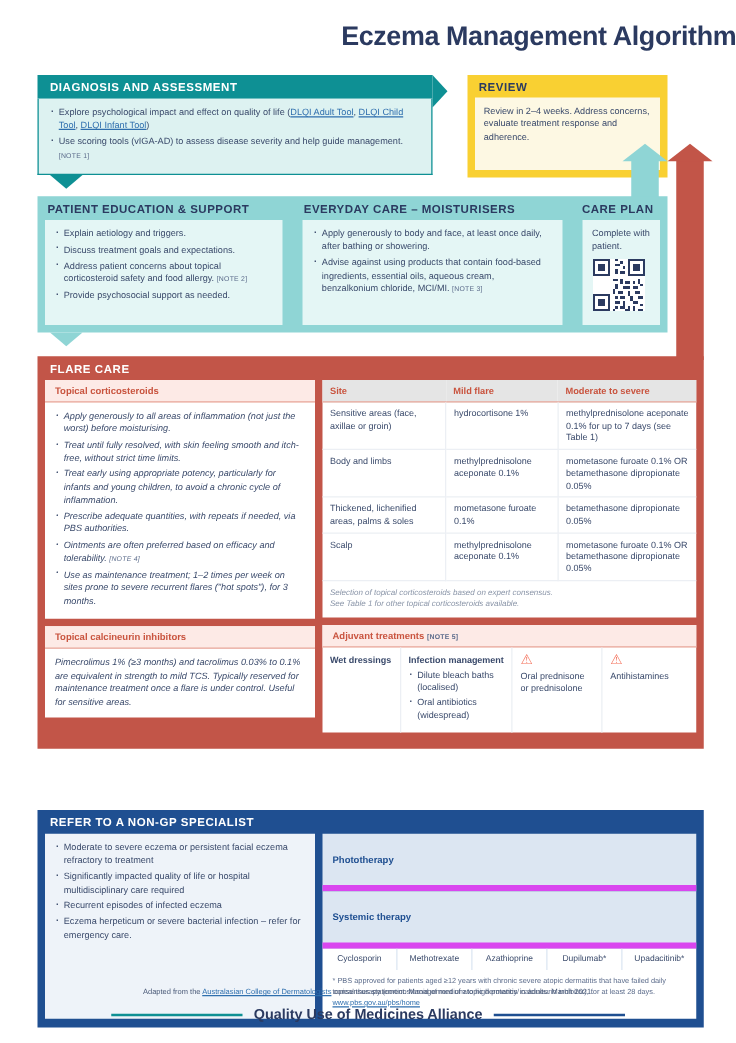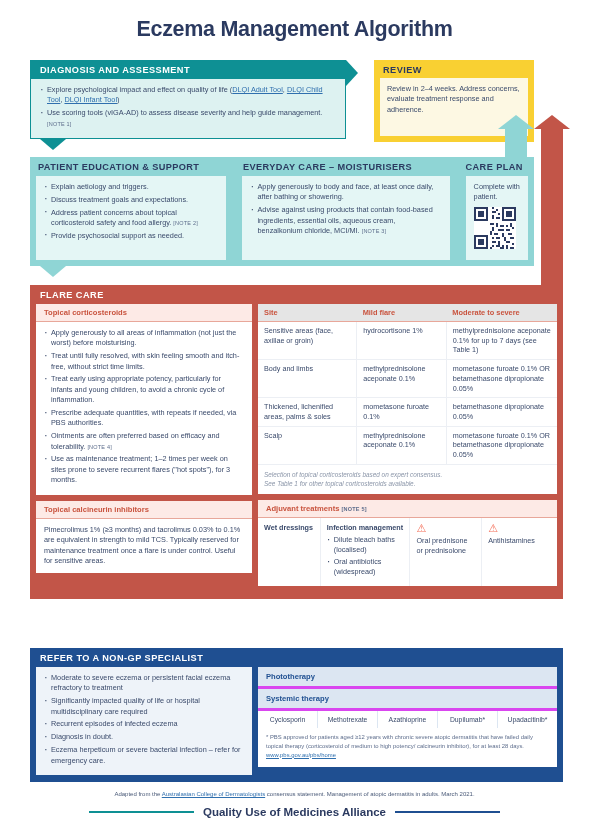--- a/index.html
+++ b/index.html
@@ -7,21 +7,21 @@
     width: 589px; height: 834px;
     background: #ffffff;
     font-family: "Liberation Sans", sans-serif;
     color: #2b3a60;
     overflow: hidden;
   }
   .page { position: relative; width: 589px; height: 834px; }
 
   
   .title {
-    text-align: center;
+    text-align: right;
     font-size: 21.5px;
     font-weight: bold;
     letter-spacing: -0.3px;
     color: #2b3a60;
     padding-top: 17px;
   }
 
   
   .hdr {
     font-size: 9.2px; font-weight: bold; letter-spacing: .45px;
@@ -117,21 +117,21 @@
     background: #c25548; padding-bottom: 7px;
   }
   .flare .hdr { background: transparent; }
   .flare .grid { display: flex; gap: 6px; padding: 0 6px; }
   .flare .lcol { width: 216px; } .flare .rcol { width: 299px; }
   .card { background: #ffffff; margin-bottom: 6px; }
   .card-hd {
     background: #fdeae6; color: #c9543f; font-size: 7.6px; font-weight: bold;
     padding: 4px 8px 4px 8px; border-bottom: 1px solid #e8a79a;
   }
-  .card-bd { padding: 6px 8px 7px 8px; }
+  .card-bd { padding: 6px 8px 7px 8px; font-style: italic; }
 
   table.tcs { width: 100%; border-collapse: collapse; }
   table.tcs th {
     text-align: left; font-size: 7.4px; font-weight: bold; color: #c9543f;
     background: #e5e5e5; padding: 4px 6px; border-bottom: 1px solid #e8a79a;
   }
   table.tcs td {
     font-size: 7.2px; color: #3a4a6b; padding: 4px 6px; vertical-align: top;
     border-bottom: 1px solid #eceff4; border-right: 1px solid #eceff4;
     line-height: 1.35;
@@ -154,21 +154,21 @@
   .refer {
     position: absolute; left: 30px; top: 648px; width: 533px;
     background: #1f4f91; padding-bottom: 7px;
   }
   .refer .hdr { background: transparent; border-radius: 9px; }
   .refer .grid { display: flex; gap: 6px; padding: 0 6px; }
   .refer .lcol { width: 216px; background: #eef3f9; padding: 6px 8px 7px 8px; }
   .refer .rcol { width: 299px; }
   .rowbar {
     background: #dce6f2; color: #1f4f91; font-size: 7.6px; font-weight: bold;
-    padding: 5px 8px; border-bottom: 3px solid #d946ef;
+    padding: 16px 8px; border-bottom: 5px solid #d946ef;
   }
   .drugs { display: flex; background: #ffffff; }
   .drugs .d {
     flex: 1; font-size: 6.8px; color: #3a4a6b; padding: 5px 3px;
     text-align: center; border-right: 1px solid #dce6f2;
   }
   .drugs .d:last-child { border-right: none; }
   .pbs {
     background: #ffffff; font-size: 5.9px; color: #5d6d8c; line-height: 1.5;
     padding: 5px 8px 7px 8px;
@@ -386,21 +386,20 @@
   </div>
 
   <div class="refer">
     <div class="hdr">REFER TO A NON-GP SPECIALIST</div>
     <div class="grid">
       <div class="lcol body-txt">
         <ul class="bul">
           <li><span>Moderate to severe eczema or persistent facial eczema refractory to treatment</span></li>
           <li><span>Significantly impacted quality of life or hospital multidisciplinary care required</span></li>
           <li><span>Recurrent episodes of infected eczema</span></li>
-          <li><span>Diagnosis in doubt.</span></li>
           <li><span>Eczema herpeticum or severe bacterial infection – refer for emergency care.</span></li>
         </ul>
       </div>
       <div class="rcol">
         <div class="rowbar">Phototherapy</div>
         <div class="rowbar">Systemic therapy</div>
         <div class="drugs">
           <div class="d">Cyclosporin</div>
           <div class="d">Methotrexate</div>
           <div class="d">Azathioprine</div>

